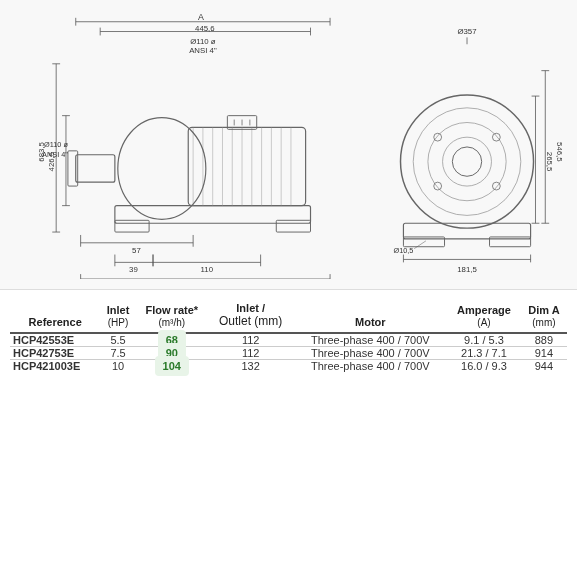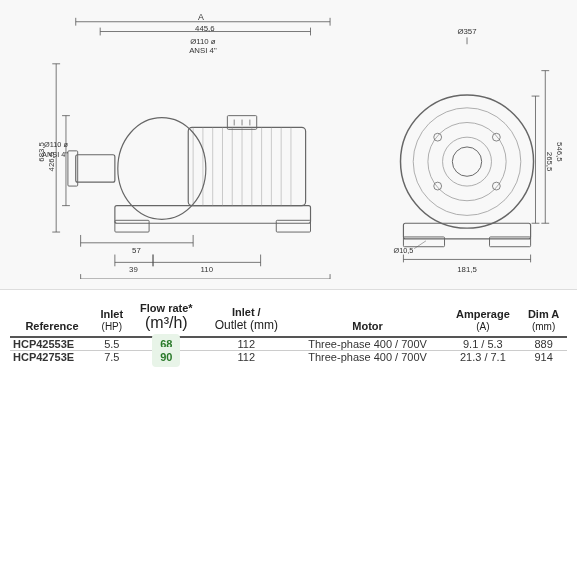--- a/index.html
+++ b/index.html
@@ -207,21 +207,21 @@
   <table>
     <thead>
       <tr>
         <th class="left">Reference</th>
         <th>
           <span>Inlet</span><br>
           <span style="font-weight:normal;font-size:10px;">(HP)</span>
         </th>
         <th>
           <span>Flow rate*</span><br>
-          <span style="font-weight:normal;font-size:16px;">(m³/h)</span>
+          <span style="font-weight:normal;font-size:10px;">(m³/h)</span>
         </th>
         <th>
           <span>Inlet /</span><br>
           <span style="font-weight:normal;font-size:12px;">Outlet (mm)</span>
         </th>
         <th>Motor</th>
         <th>
           <span>Amperage</span><br>
           <span style="font-weight:normal;font-size:10px;">(A)</span>
         </th>
@@ -243,15 +243,24 @@
     </tr>
         <tr>
       <td class="left">HCP42753E</td>
       <td>7.5</td>
       <td><span class="highlight">90</span></td>
       <td>112</td>
       <td>Three-phase 400 / 700V</td>
       <td>21.3 / 7.1</td>
       <td>914</td>
     </tr>
+        <tr>
+      <td class="left">HCP421003E</td>
+      <td>10</td>
+      <td><span class="highlight">104</span></td>
+      <td>132</td>
+      <td>Three-phase 400 / 700V</td>
+      <td>16.0 / 9.3</td>
+      <td>944</td>
+    </tr>
       </tbody>
   </table>
 </div>
 
 </body></html>

